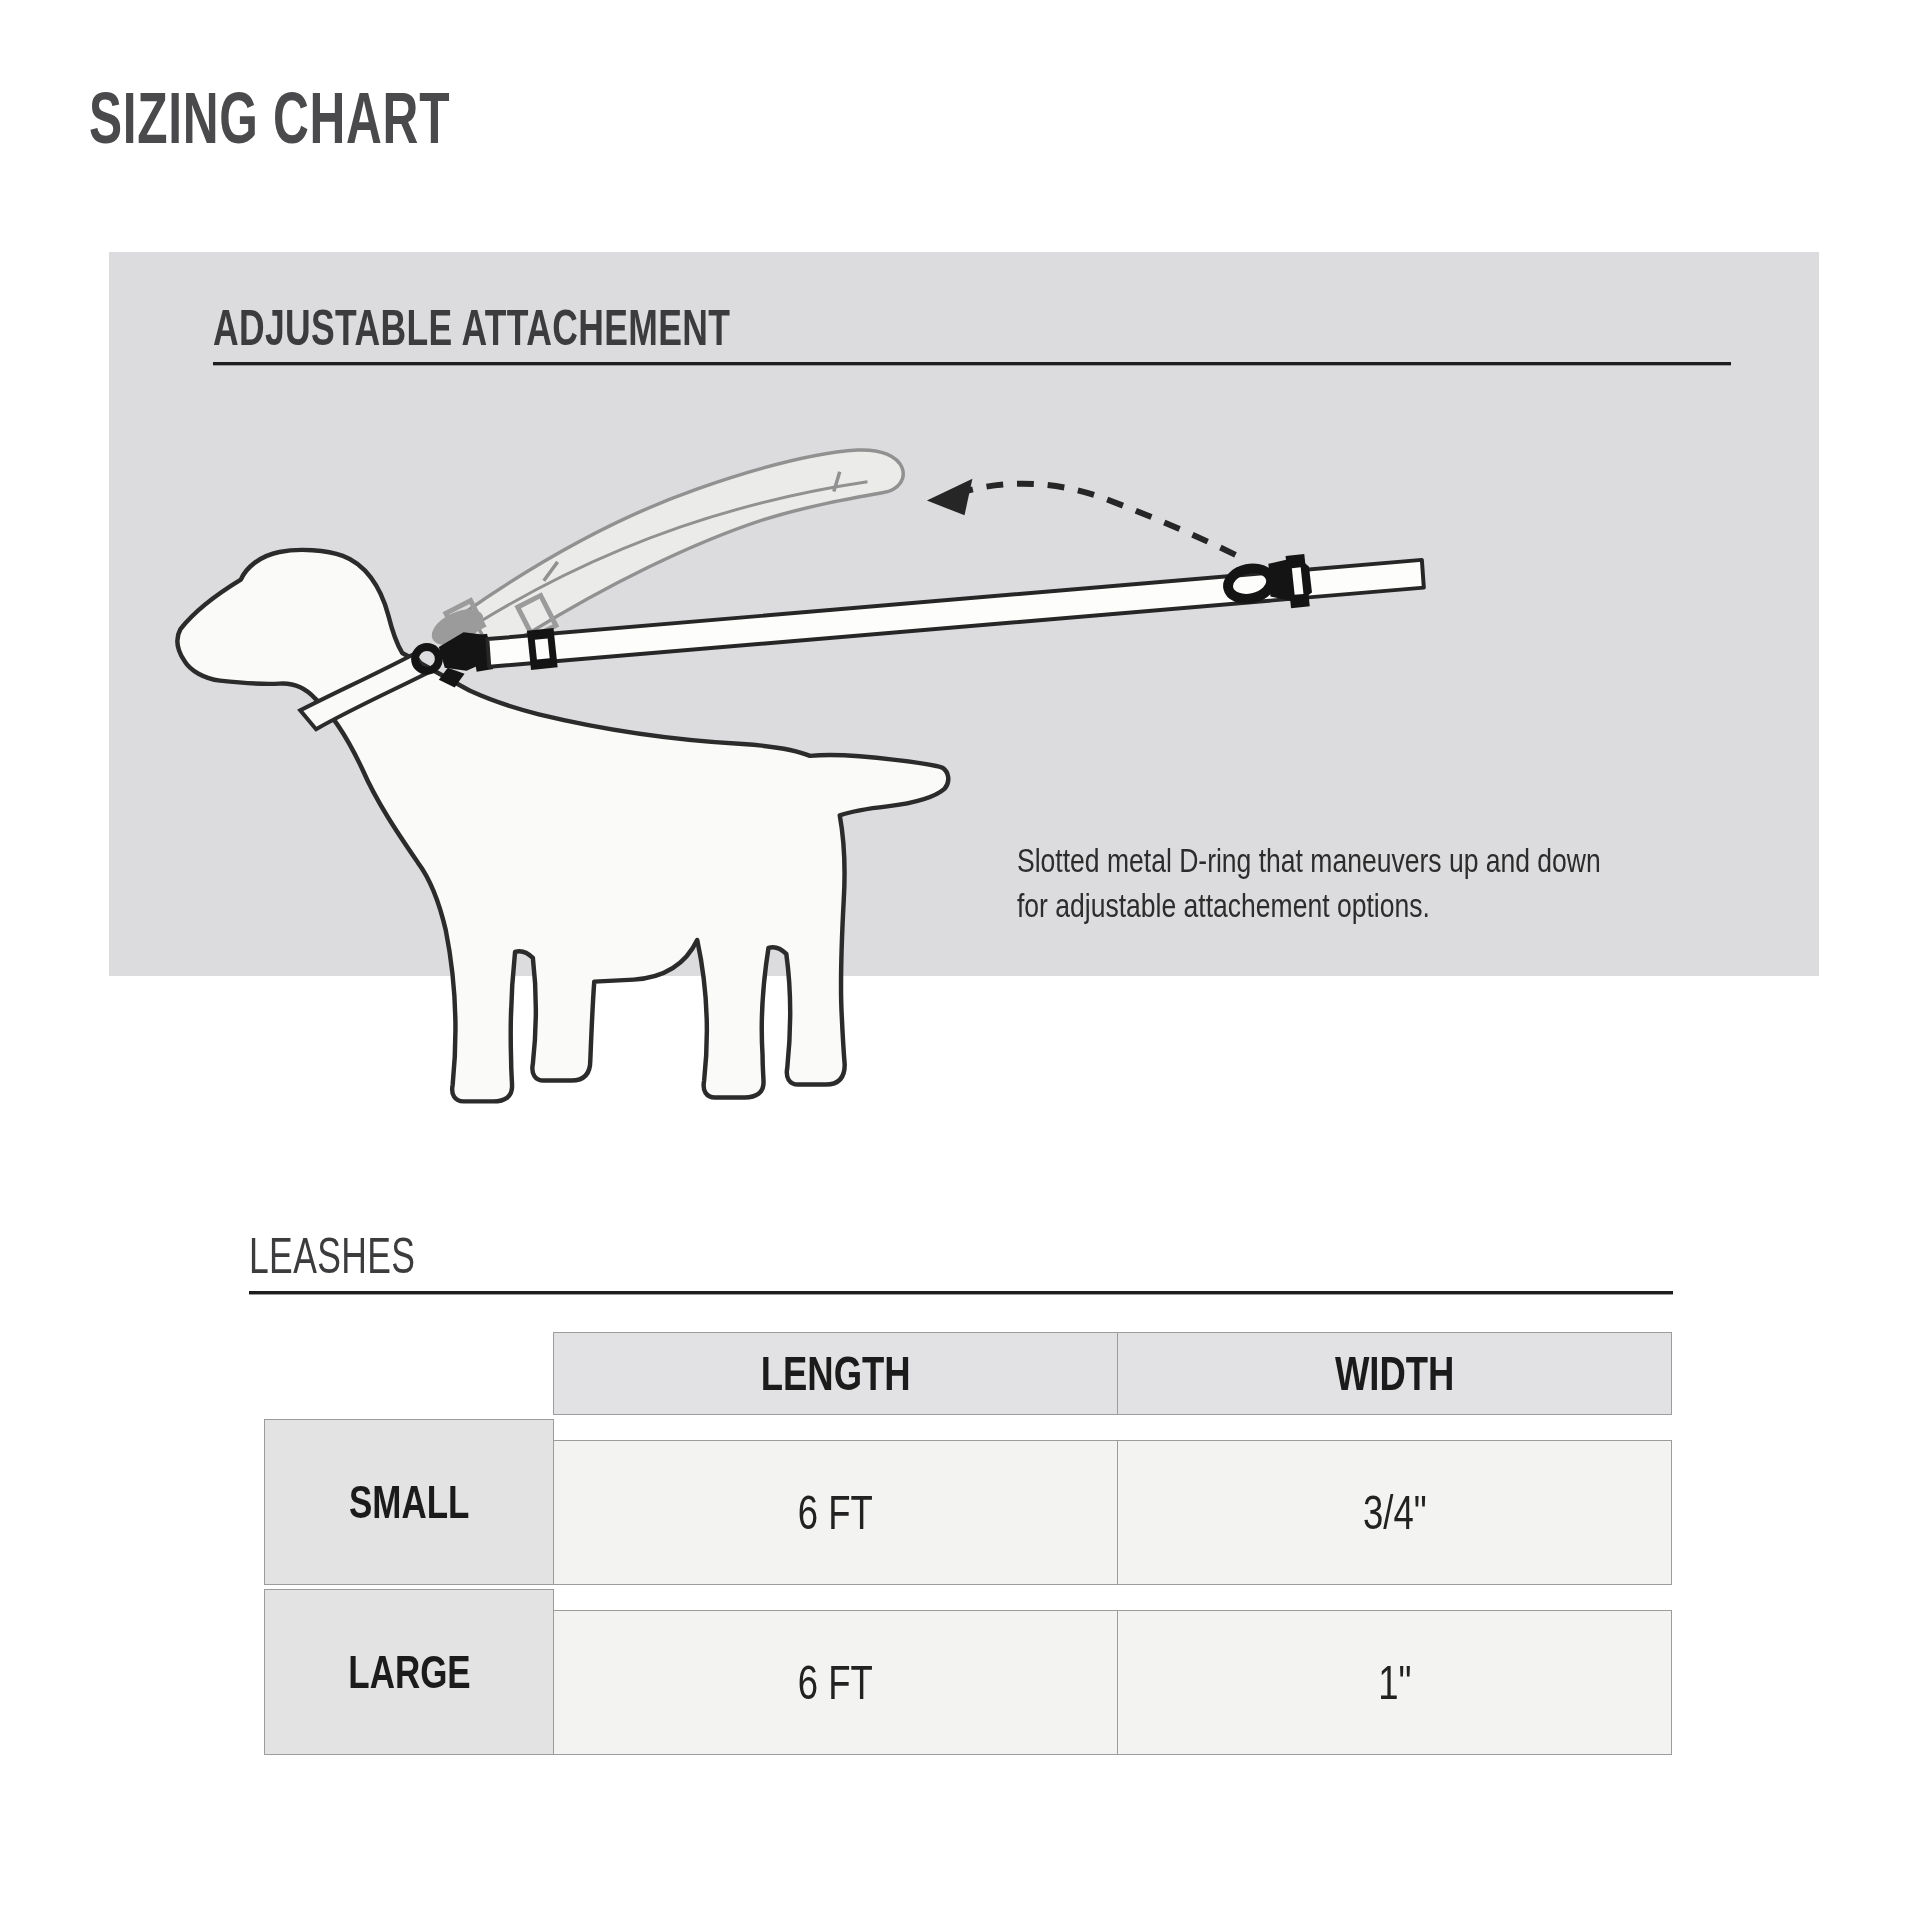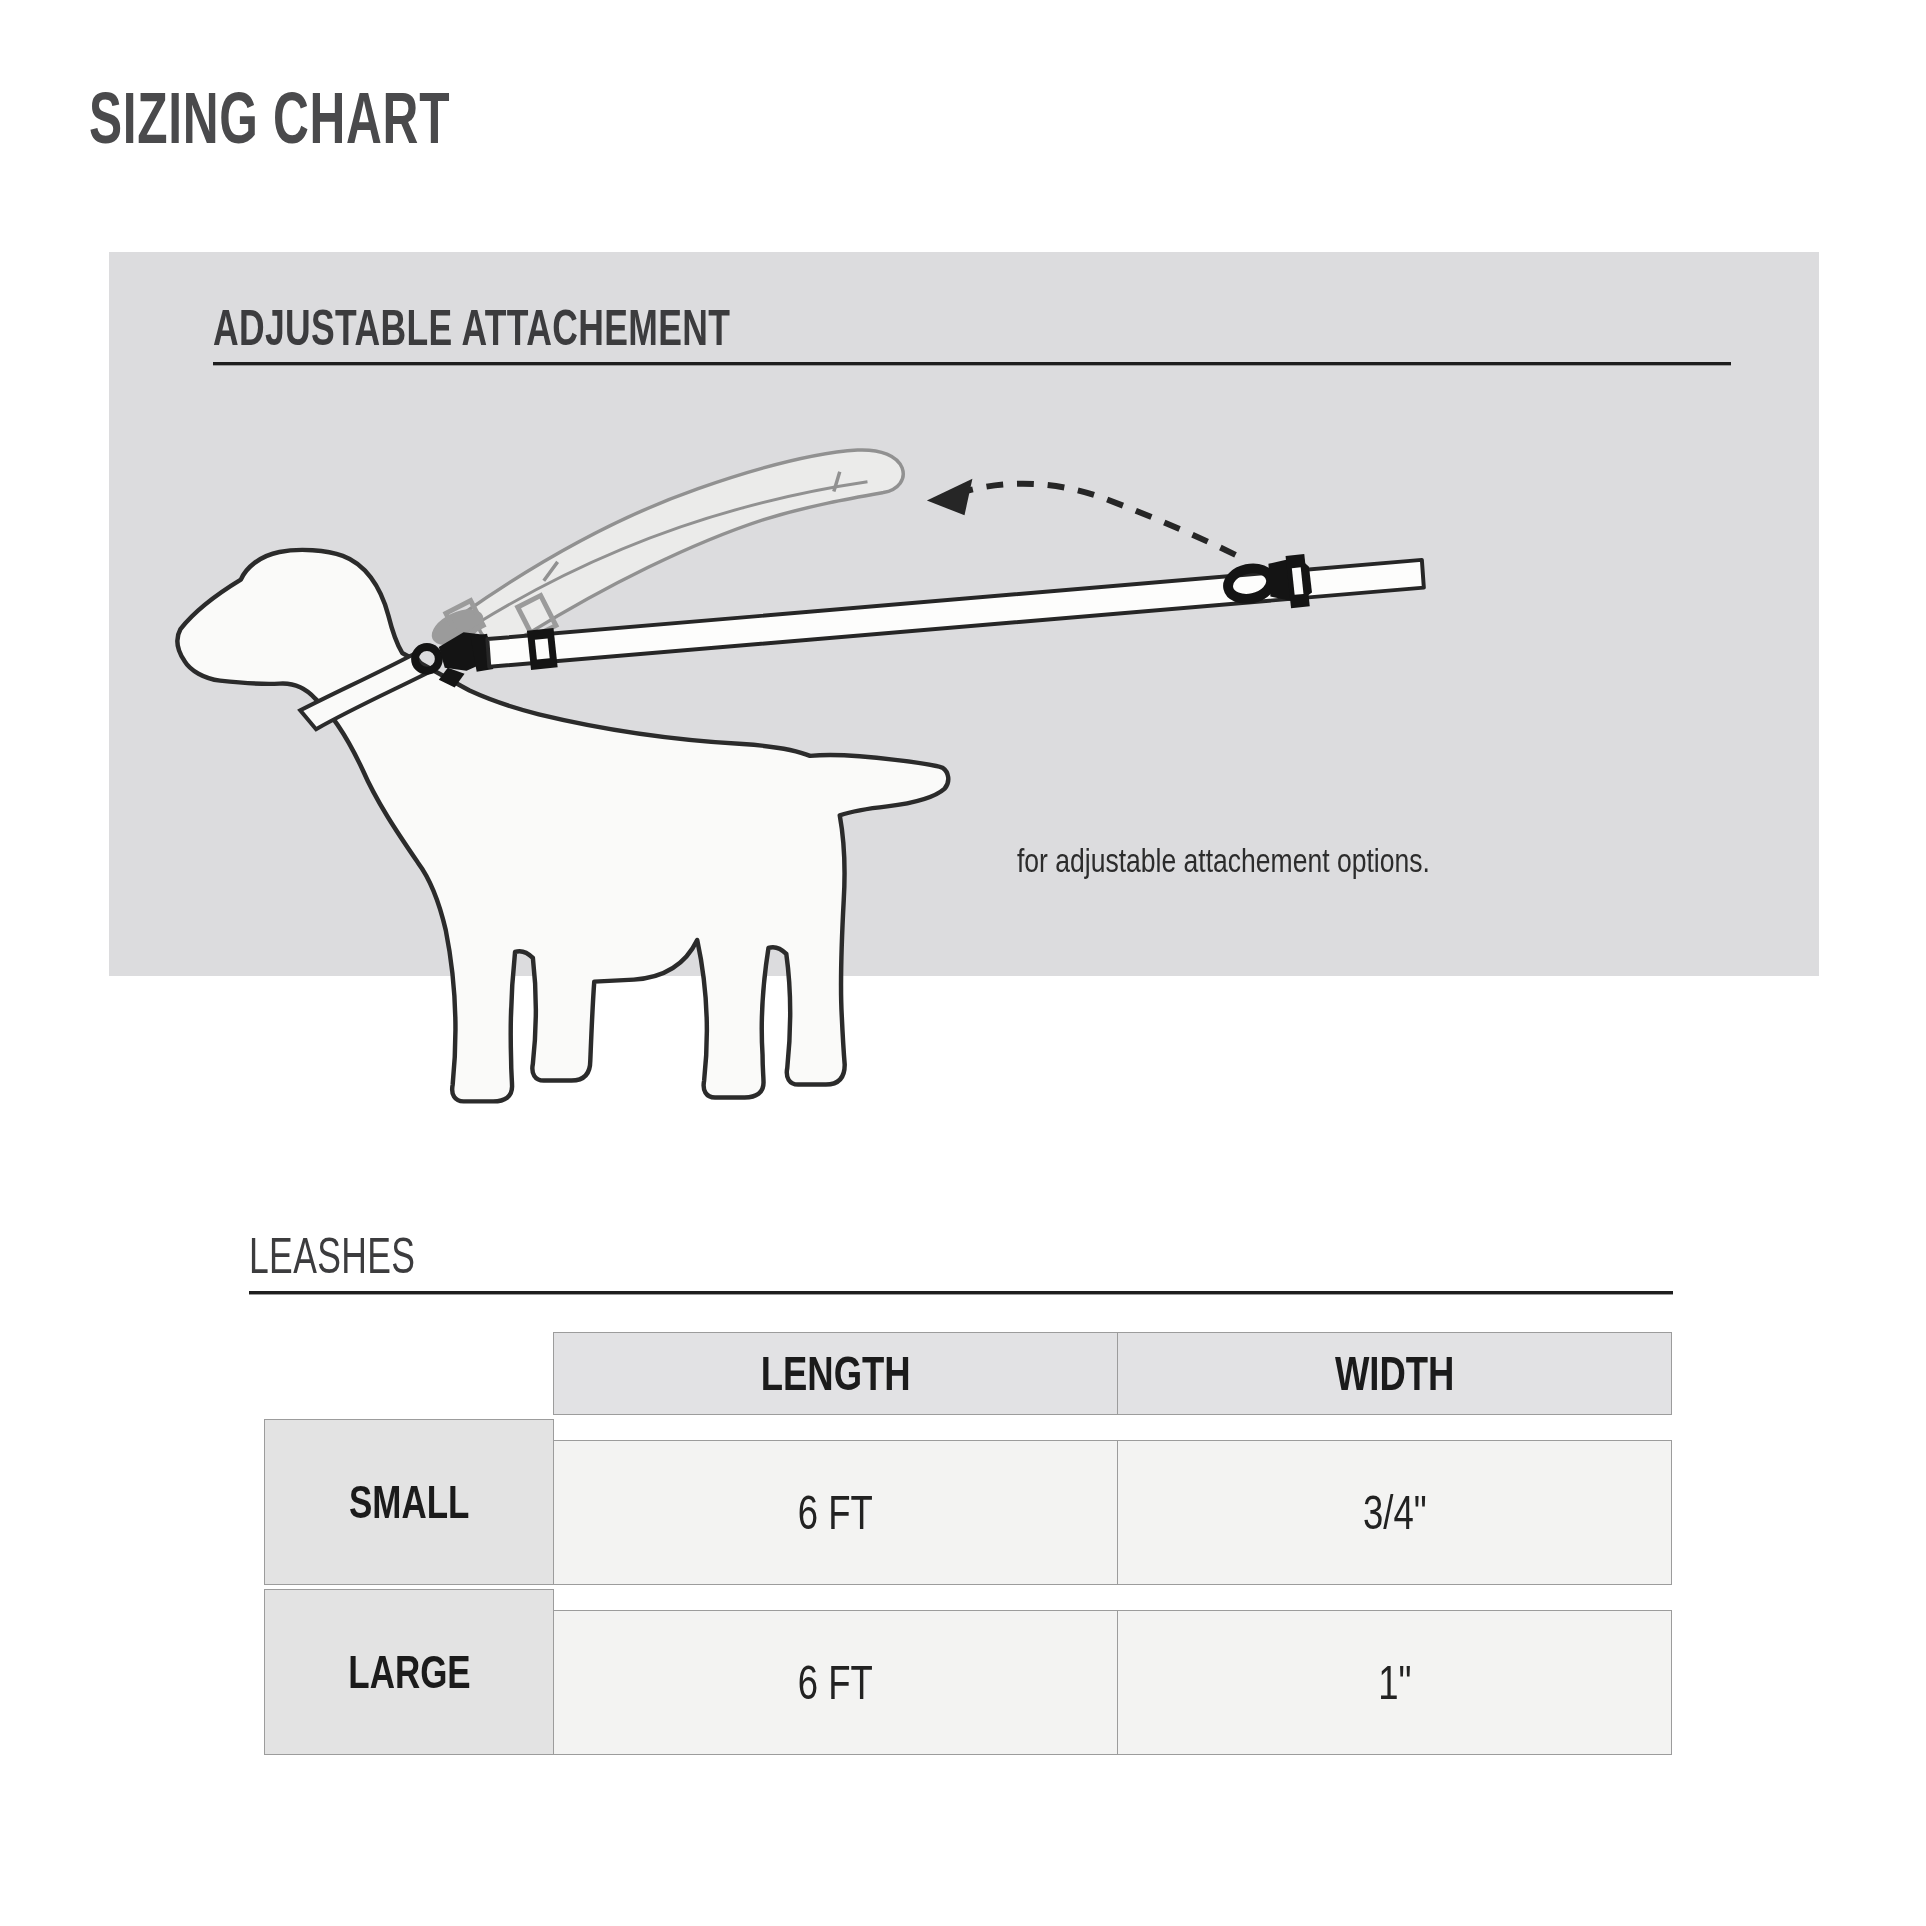--- a/index.html
+++ b/index.html
@@ -187,20 +187,21 @@
         <rect x="1306" y="574" width="9" height="27" transform="rotate(-6 1310 587)" fill="#fdfdfc"></rect>
       </g>
 
       <g>
         <path d="M 966,499 C 1016,484 1068,486 1118,505 C 1168,524 1216,545 1256,565" fill="none" stroke="#262626" stroke-width="6" stroke-dasharray="17 14"></path>
         <polygon points="936,506 982,484 974,521" fill="#262626"></polygon>
       </g>
     </svg>
 
     <div class="annotation">
+      <span class="line"><span class="cond">Slotted metal D-ring that maneuvers up and down</span></span>
       <span class="line"><span class="cond">for adjustable attachement options.</span></span>
     </div>
   </section>
 
   <div class="leashes-heading">
     <span class="cond">LEASHES</span>
   </div>
   <div class="leashes-rule"></div>
 
   <div class="sizes-table">

